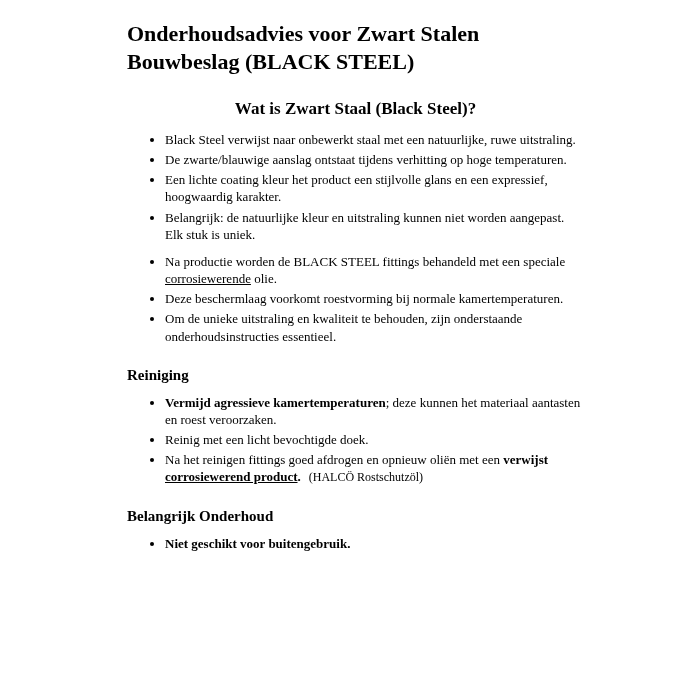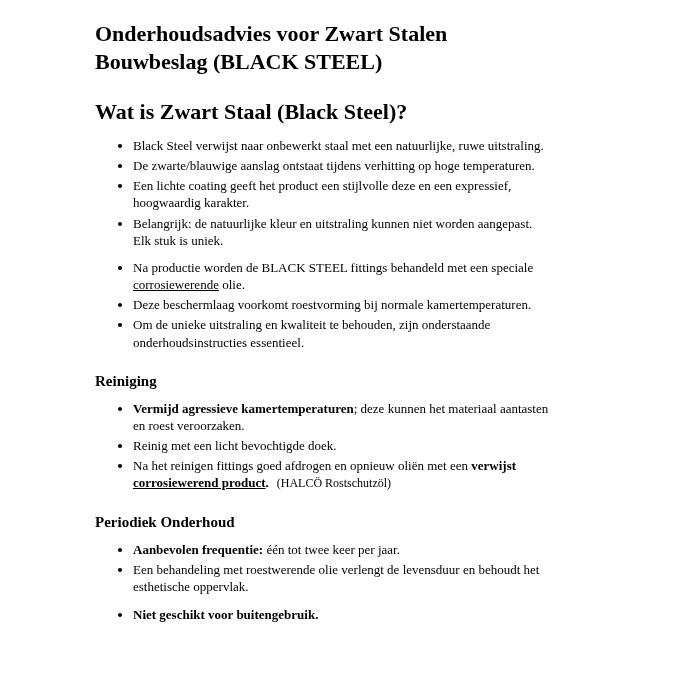--- a/index.html
+++ b/index.html
@@ -10,32 +10,34 @@
   .page {
     position: relative;
     width: 657px;
     height: 700px;
     box-sizing: border-box;
     background: #ffffff;
     padding: 14px 105px 20px 95px;
     font-family: "Liberation Serif", "DejaVu Serif", serif;
     color: #000000;
     overflow: hidden;
+    margin-left: 32px;
   }
   h1.doc-title {
     font-size: 22px;
     line-height: 1.25;
     font-weight: bold;
     margin: 6px 0 10px 0;
     max-width: 460px;
   }
   h2.sec-heading {
-    font-size: 22px;
+    font-size: 17px;
     font-weight: bold;
     margin: 24px 0 12px 0;
+    text-align: center;
   }
   h3.sub-heading {
     font-size: 15px;
     font-weight: bold;
     margin: 22px 0 10px 0;
   }
   ul.doc-list {
     margin: 10px 0 10px 0;
     padding-left: 38px;
     list-style-type: disc;
@@ -59,41 +61,37 @@
 <body>
 
 <div class="page">
 
   <h1 class="doc-title">Onderhoudsadvies voor Zwart Stalen Bouwbeslag (BLACK STEEL)</h1>
 
   <h2 class="sec-heading">Wat is Zwart Staal (Black Steel)?</h2>
   <ul class="doc-list">
     <li>Black Steel verwijst naar onbewerkt staal met een natuurlijke, ruwe uitstraling.</li>
     <li>De zwarte/blauwige aanslag ontstaat tijdens verhitting op hoge temperaturen.</li>
-    <li>Een lichte coating geeft het product een stijlvolle deze en een expressief, hoogwaardig karakter.</li>
+    <li>Een lichte coating kleur het product een stijlvolle glans en een expressief, hoogwaardig karakter.</li>
     <li>Belangrijk: de natuurlijke kleur en uitstraling kunnen niet worden aangepast. Elk stuk is uniek.</li>
   </ul>
 
   <ul class="doc-list">
     <li><span>Na productie worden de BLACK STEEL fittings behandeld met een speciale </span><span class="u">corrosiewerende</span><span> olie.</span></li>
     <li>Deze beschermlaag voorkomt roestvorming bij normale kamertemperaturen.</li>
     <li>Om de unieke uitstraling en kwaliteit te behouden, zijn onderstaande onderhoudsinstructies essentieel.</li>
   </ul>
 
   <h3 class="sub-heading">Reiniging</h3>
   <ul class="doc-list">
     <li><span class="b">Vermijd agressieve kamertemperaturen</span><span>; deze kunnen het materiaal aantasten en roest veroorzaken.</span></li>
     <li>Reinig met een licht bevochtigde doek.</li>
     <li><span>Na het reinigen fittings goed afdrogen en opnieuw oliën met een </span><span class="b">verwijst </span><span class="bu">corrosiewerend product</span><span class="b">.</span><span class="note">(HALCÖ Rostschutzöl)</span></li>
   </ul>
 
-  <h3 class="sub-heading">Periodiek Onderhoud</h3>
-  <ul class="doc-list">
-    <li><span class="b">Aanbevolen frequentie:</span><span> één tot twee keer per jaar.</span></li>
-    <li>Een behandeling met roestwerende olie verlengt de levensduur en behoudt het esthetische oppervlak.</li>
-  </ul>
+  <h3 class="sub-heading">Belangrijk Onderhoud</h3>
 
   <ul class="doc-list">
     <li class="b">Niet geschikt voor buitengebruik.</li>
 
   </ul>
 
 </div>
 
 </body></html>

